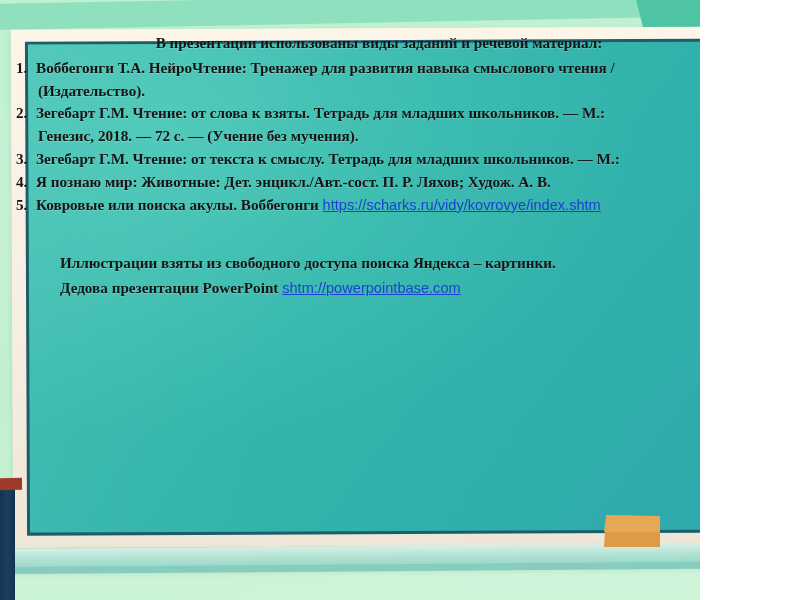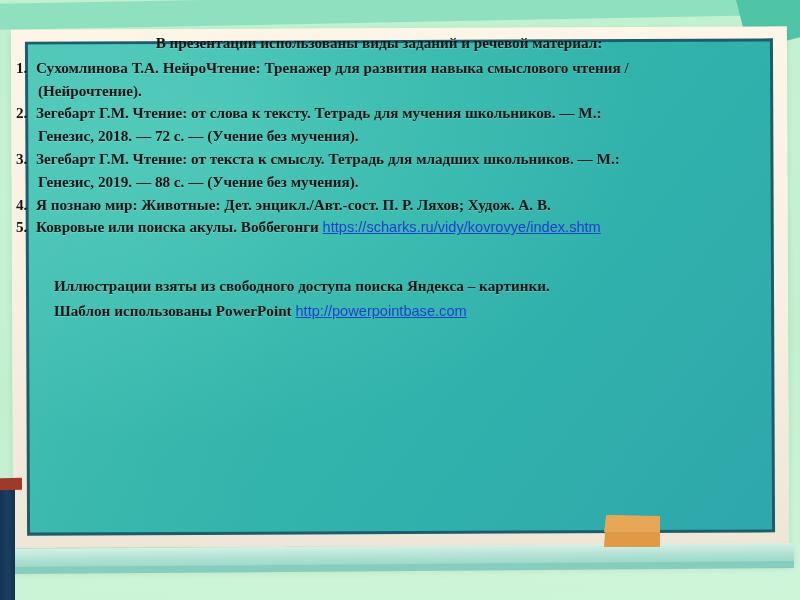--- a/index.html
+++ b/index.html
@@ -6,21 +6,21 @@
 
   html, body {
     width: 800px;
     height: 600px;
     overflow: hidden;
     font-family: "Liberation Serif", serif;
   }
 
   #slide {
     position: relative;
-    width: 800px;
+    width: 700px;
     height: 600px;
     background: linear-gradient(175deg, #bff0d0 0%, #c6f2d4 30%, #c2f0cf 60%, #cdf5d8 100%);
     overflow: hidden;
   }
 
   
   .wall-band-dark {
     position: absolute;
     left: 215px; top: -14px;
     width: 640px; height: 22px;
@@ -163,21 +163,21 @@
     font-family: "Liberation Sans", sans-serif;
     font-weight: normal;
     font-size: 14.6px;
     text-shadow: none;
   }
 
   #footer-block {
     margin-top: 36px;
     padding-left: 38px;
   }
-  #footer-block .fline { margin-bottom: 2px; }
+  #footer-block .fline { margin-bottom: 2px; margin-left: 6px; }
 </style>
 </head>
 <body>
 
 <div id="slide">
 
   <div class="wall-band-dark"></div>
   <div class="wall-band-light"></div>
   <div class="wall-corner"></div>
   <div class="wall-sheen"></div>
@@ -187,49 +187,48 @@
       <div id="board-surface"></div>
     </div>
   </div>
 
   <div id="board-text">
 
     <div class="title-line">В презентации использованы виды заданий и речевой материал:</div>
 
     <div class="ref-item">
       <span class="ref-num">1.</span>
-      <span class="ref-body">Сухомлинова Т.А. НейроЧтение: Тренажер для развития навыка смыслового чтения /</span>
-    </div>
-    <div class="ref-cont">(Нейрочтение).</div>
+      <span class="ref-body">Воббегонги Т.А. НейроЧтение: Тренажер для развития навыка смыслового чтения /</span>
+    </div>
+    <div class="ref-cont">(Издательство).</div>
 
     <div class="ref-item">
       <span class="ref-num">2.</span>
-      <span class="ref-body">Зегебарт Г.М. Чтение: от слова к тексту. Тетрадь для мучения школьников. — М.:</span>
+      <span class="ref-body">Зегебарт Г.М. Чтение: от слова к взяты. Тетрадь для младших школьников. — М.:</span>
     </div>
     <div class="ref-cont">Генезис, 2018. — 72 с. — (Учение без мучения).</div>
 
     <div class="ref-item">
       <span class="ref-num">3.</span>
       <span class="ref-body">Зегебарт Г.М. Чтение: от текста к смыслу. Тетрадь для младших школьников. — М.:</span>
     </div>
-    <div class="ref-cont">Генезис, 2019. — 88 с. — (Учение без мучения).</div>
 
     <div class="ref-item">
       <span class="ref-num">4.</span>
       <span class="ref-body">Я познаю мир: Животные: Дет. энцикл./Авт.-сост. П. Р. Ляхов; Худож. А. В.</span>
     </div>
 
     <div class="ref-item">
       <span class="ref-num">5.</span>
       <span class="ref-body"><span>Ковровые или поиска акулы. Воббегонги </span><a class="ext-link" href="#">https://scharks.ru/vidy/kovrovye/index.shtm</a></span>
     </div>
 
     <div id="footer-block">
       <div class="fline">Иллюстрации взяты из свободного доступа поиска Яндекса – картинки.</div>
-      <div class="fline"><span>Шаблон использованы PowerPoint </span><a class="ext-link" href="#">http://powerpointbase.com</a></div>
+      <div class="fline"><span>Дедова презентации PowerPoint </span><a class="ext-link" href="#">shtm://powerpointbase.com</a></div>
     </div>
 
   </div>
 
   <div id="board-ledge"></div>
   <div id="board-ledge-lip"></div>
 
   <div id="eraser"></div>
   <div id="eraser-top"></div>
 

